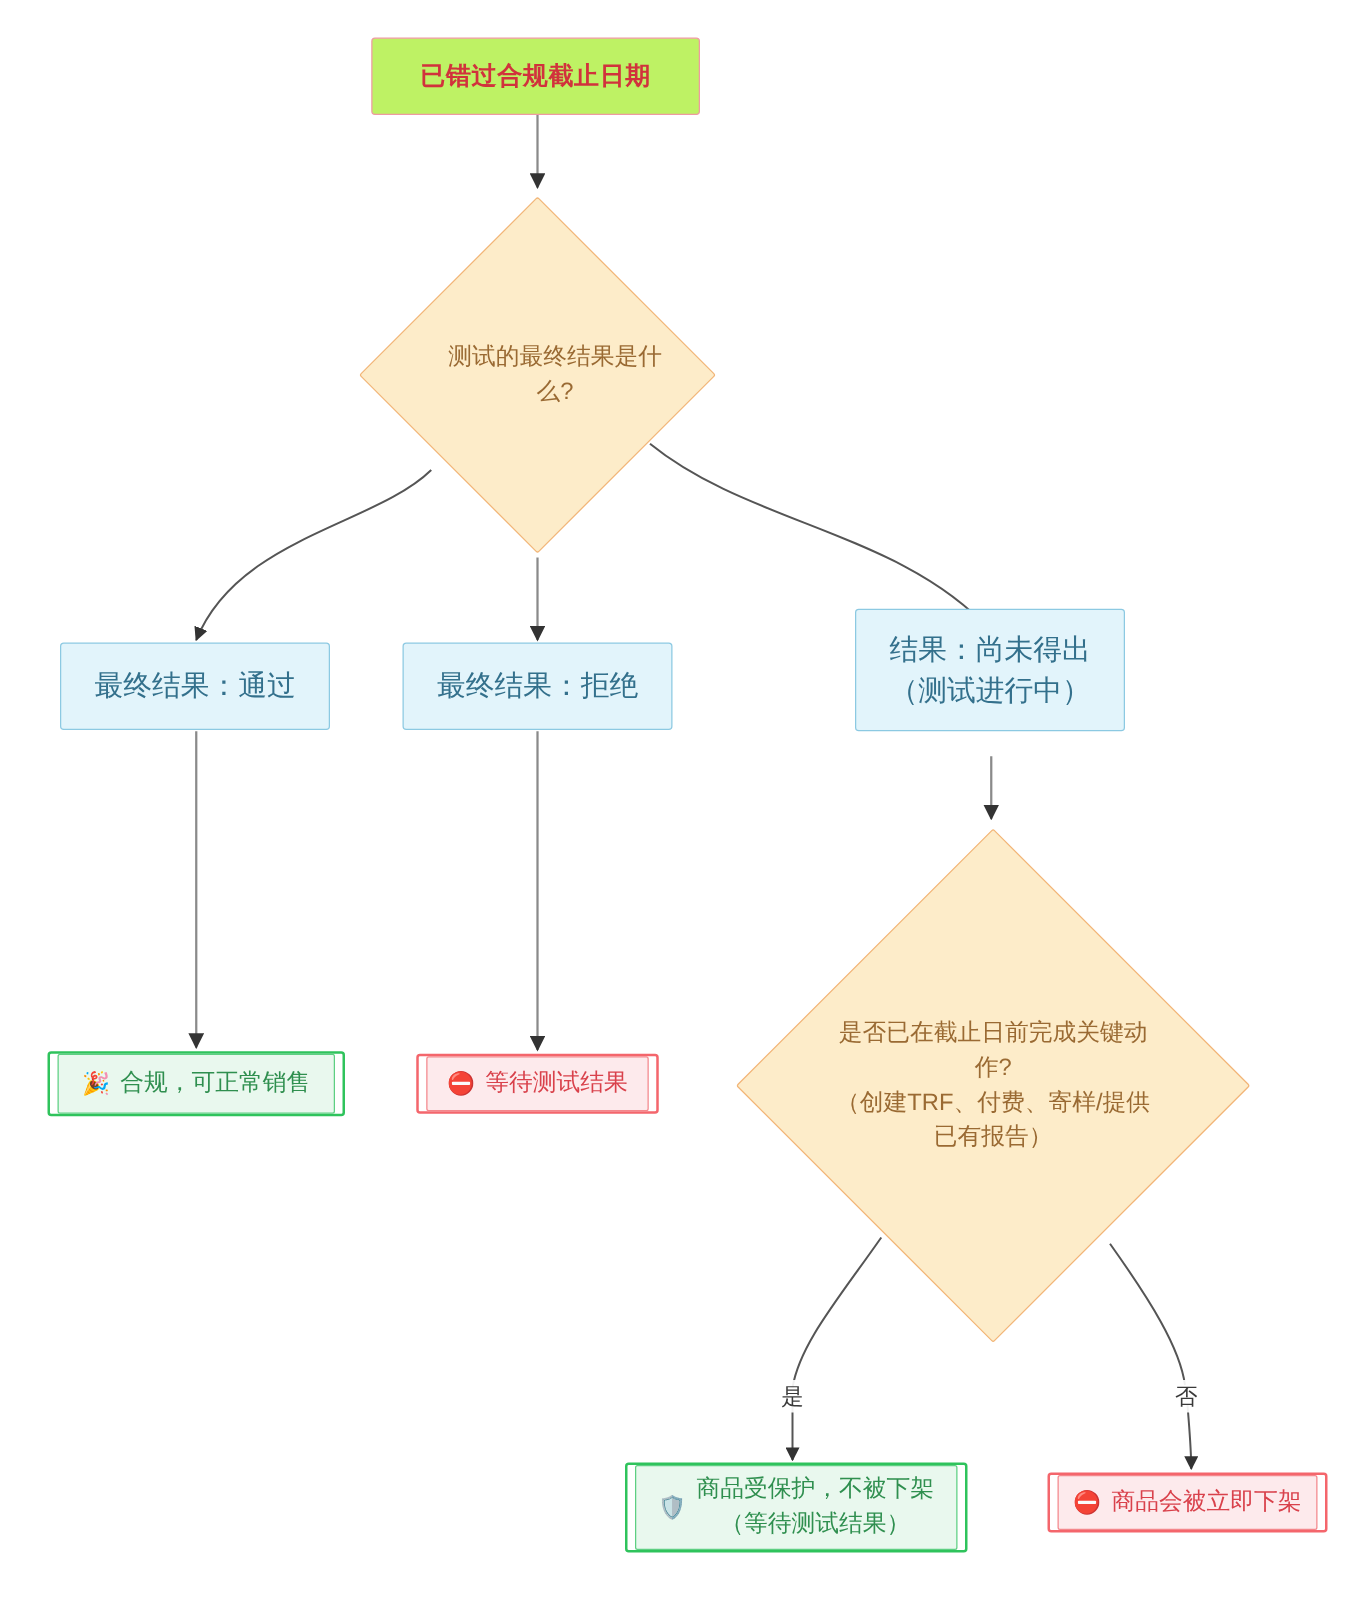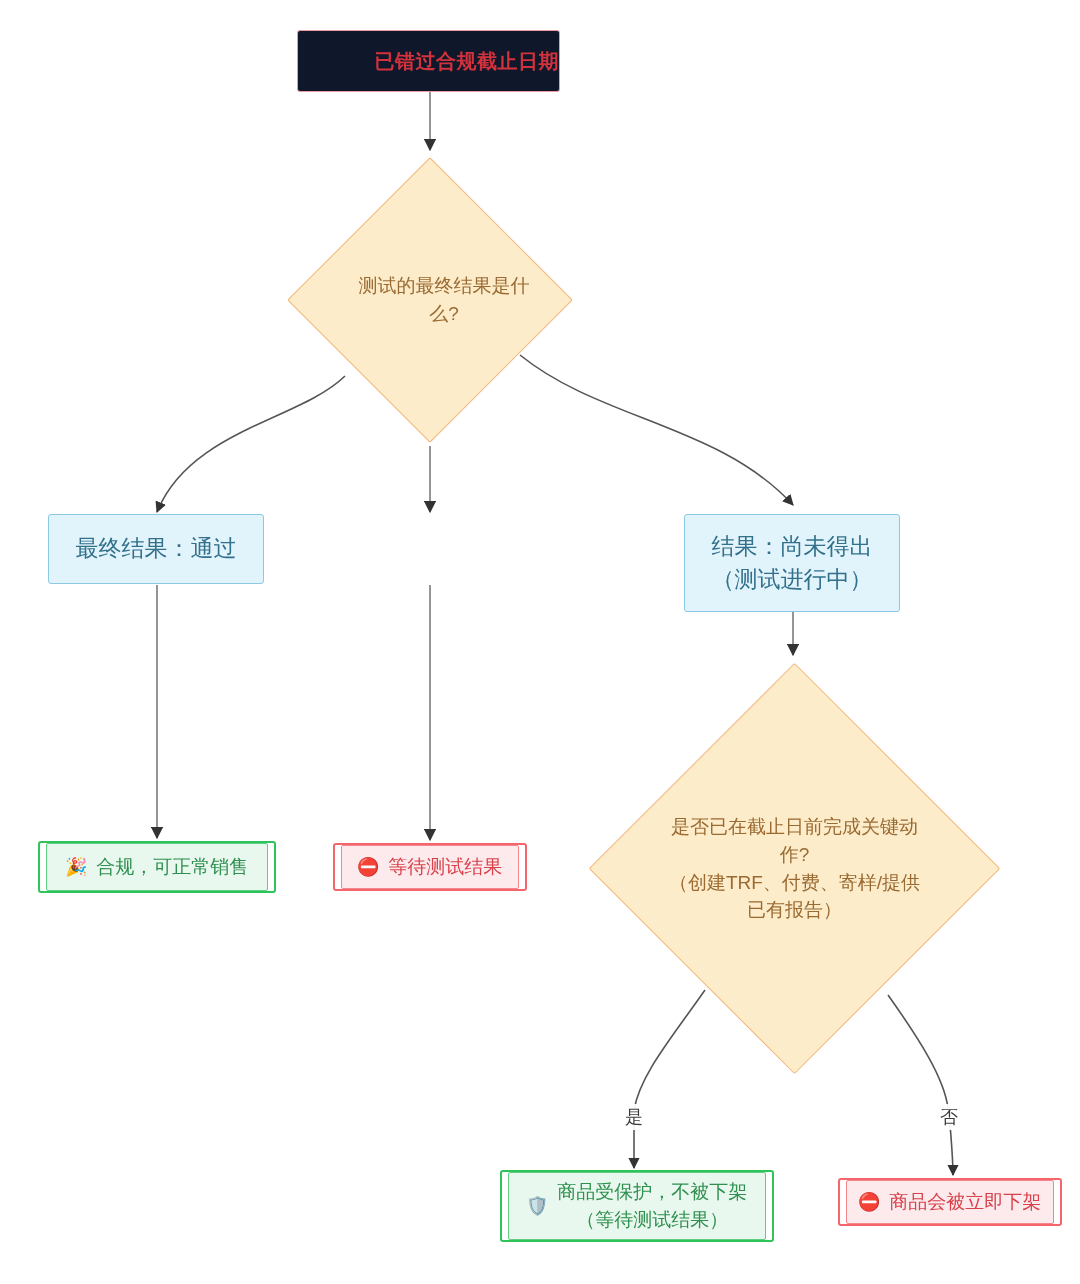--- a/index.html
+++ b/index.html
@@ -33,28 +33,27 @@
     display: flex;
     align-items: center;
     justify-content: center;
     text-align: center;
     line-height: 1.45;
     white-space: pre-line;
   }
 
   
   .node-alert {
-    background: #0f172a;
+    background: #bef264;
     border: 1.6px solid #ef9aa1;
     border-radius: 3px;
     color: #d1323c;
     font-weight: bold;
     font-size: 20px;
     letter-spacing: 0.5px;
-    justify-content: flex-end;
   }
 
   
   .node-process {
     background: #e2f4fb;
     border: 1.4px solid #8cc9e2;
     border-radius: 3px;
     color: #33708c;
     font-size: 23px;
   }
@@ -188,22 +187,25 @@
 
   <div class="node node-decision" style="left:329px; top:199px; width:202px; height:202px;">
     <div class="diamond-shape"></div>
     <div class="diamond-text" style="width:150%;margin-left:28px;">测试的最终结果是什么?</div>
   </div>
 
   <div class="node node-process" style="left:48px; top:514px; width:216px; height:70px;">
     <span>最终结果：通过</span>
   </div>
 
-
-  <div class="node node-process" style="left:684px; top:514px; width:216px; height:98px;">
+  <div class="node node-process" style="left:322px; top:514px; width:216px; height:70px;">
+    <span>最终结果：拒绝</span>
+  </div>
+
+  <div class="node node-process" style="left:684px; top:487px; width:216px; height:98px;">
     <span>结果：尚未得出
 （测试进行中）</span>
   </div>
 
   <div class="node node-decision" style="left:649px; top:723px; width:291px; height:291px;text-align:center;">
     <div class="diamond-shape"></div>
     <div class="diamond-text" style="width:88%;">是否已在截止日前完成关键动作?
 （创建TRF、付费、寄样/提供已有报告）</div>
   </div>
 

